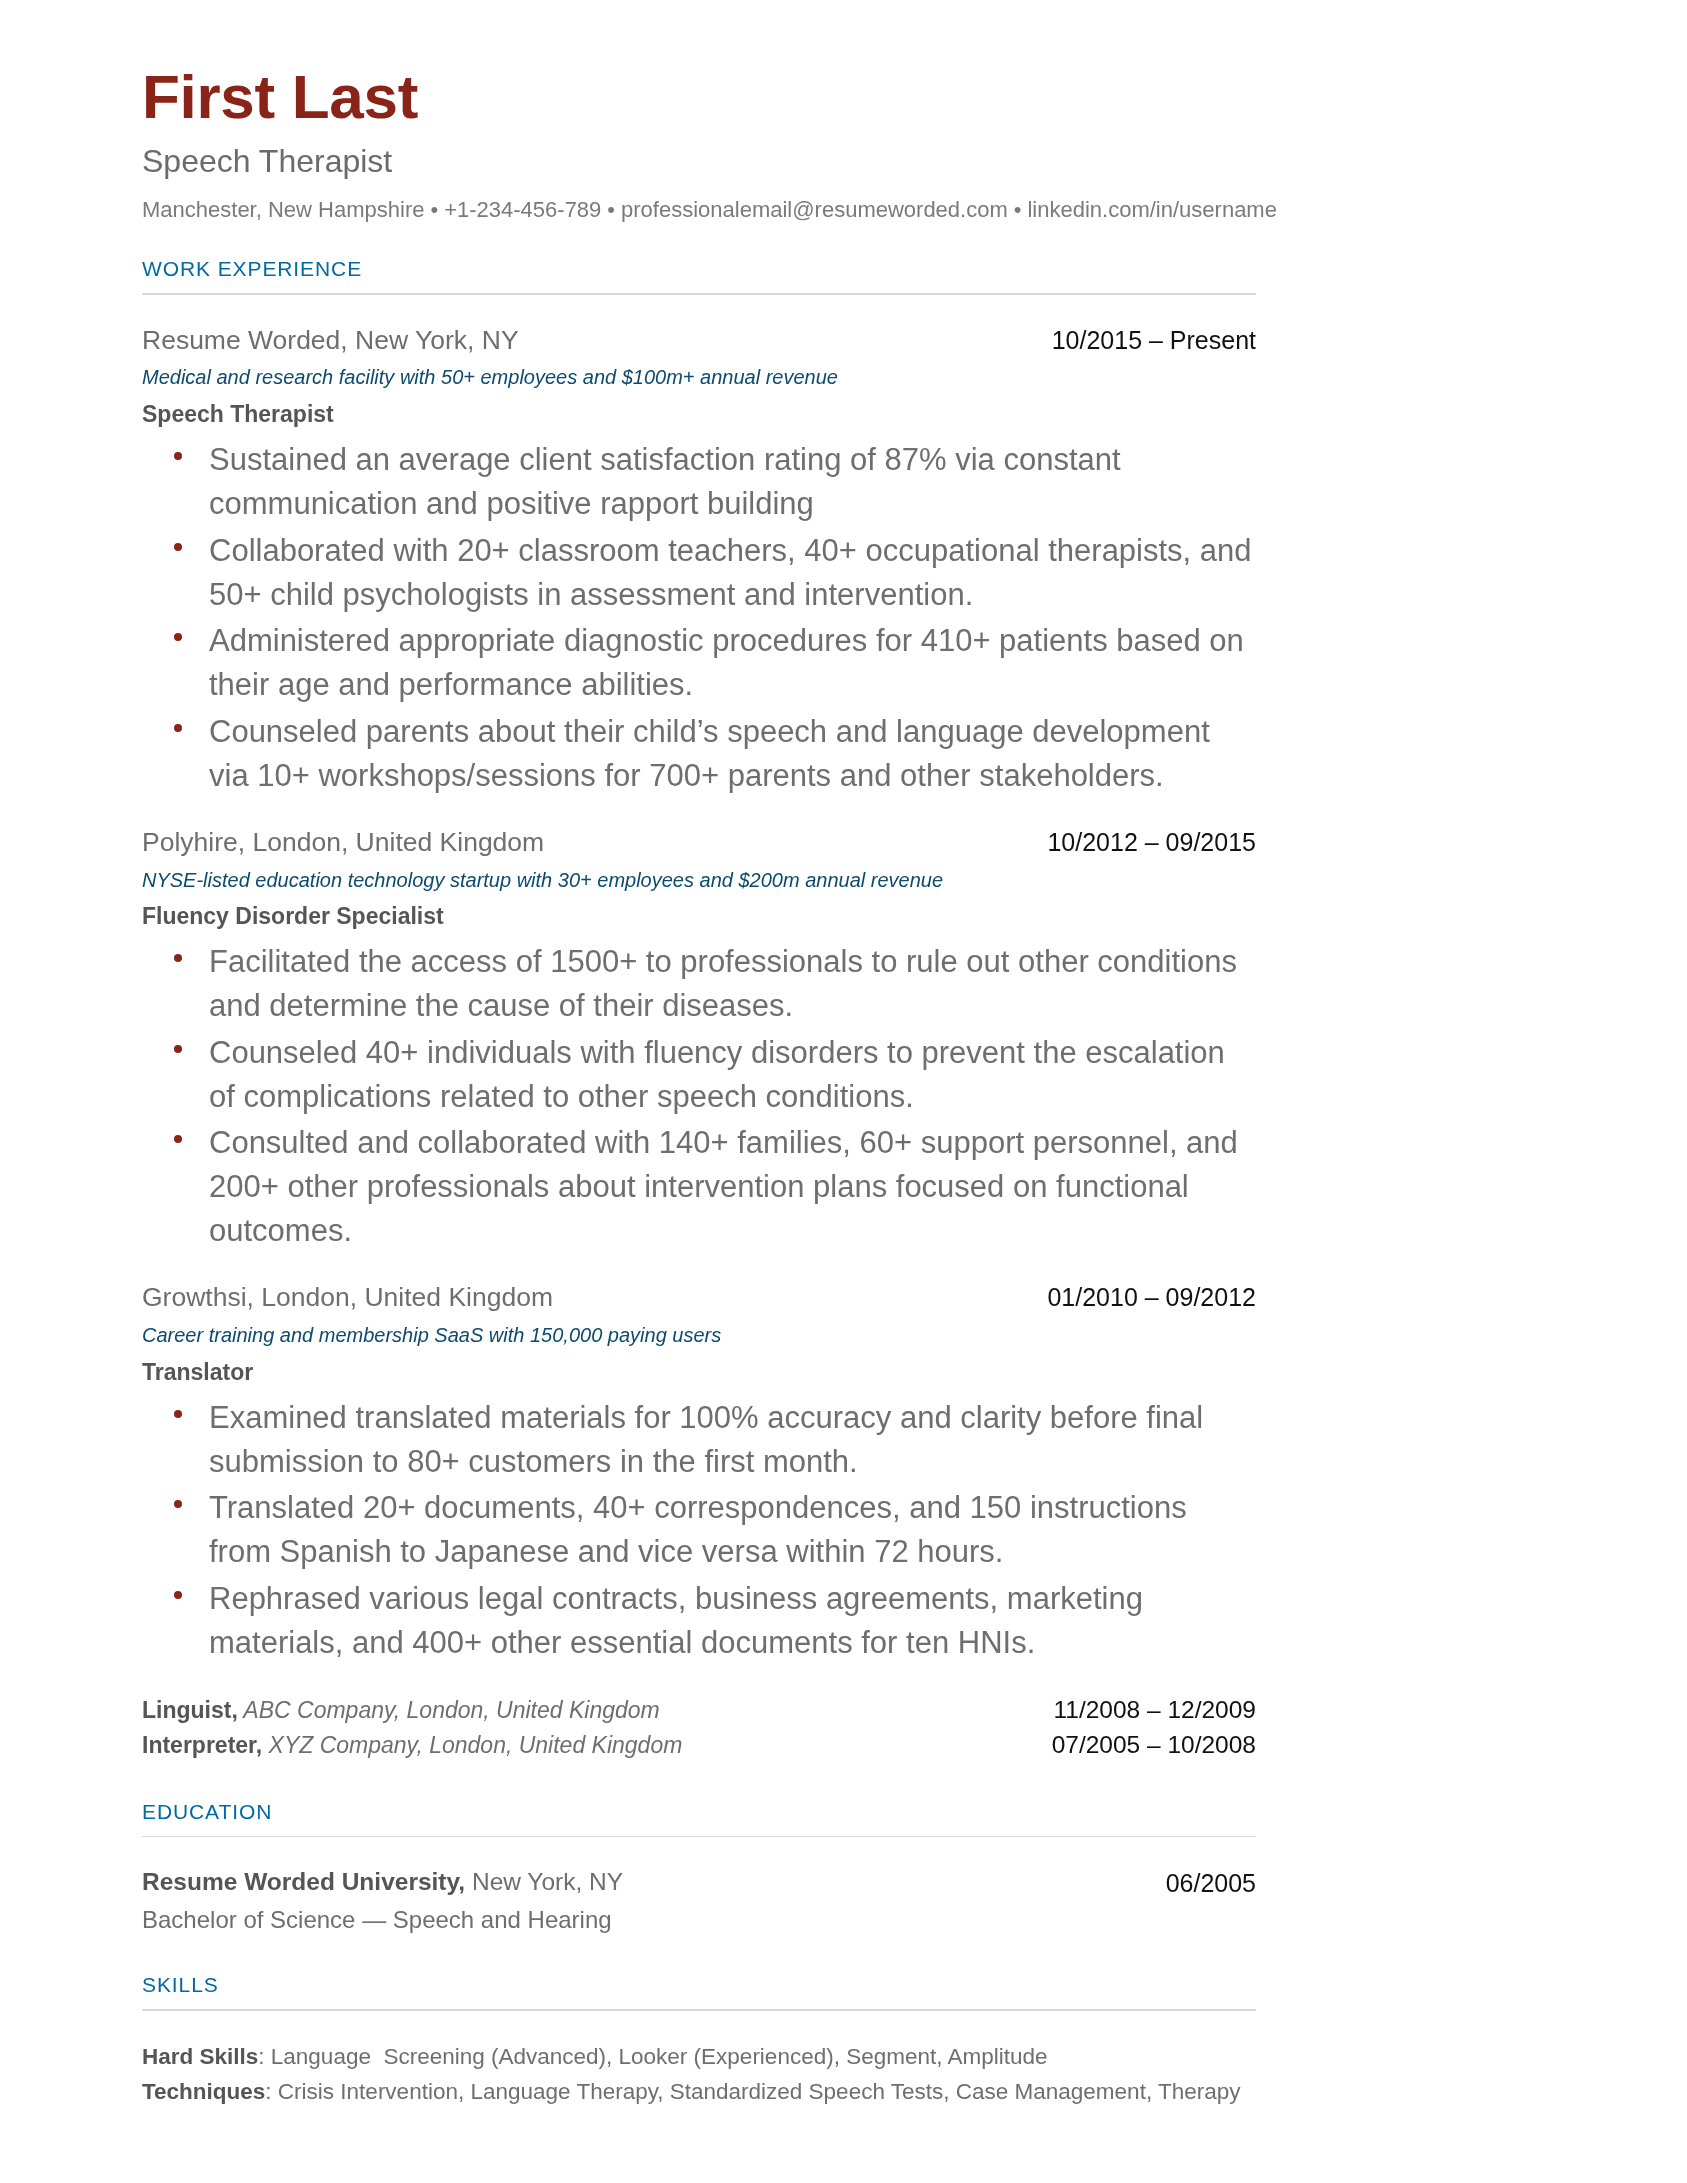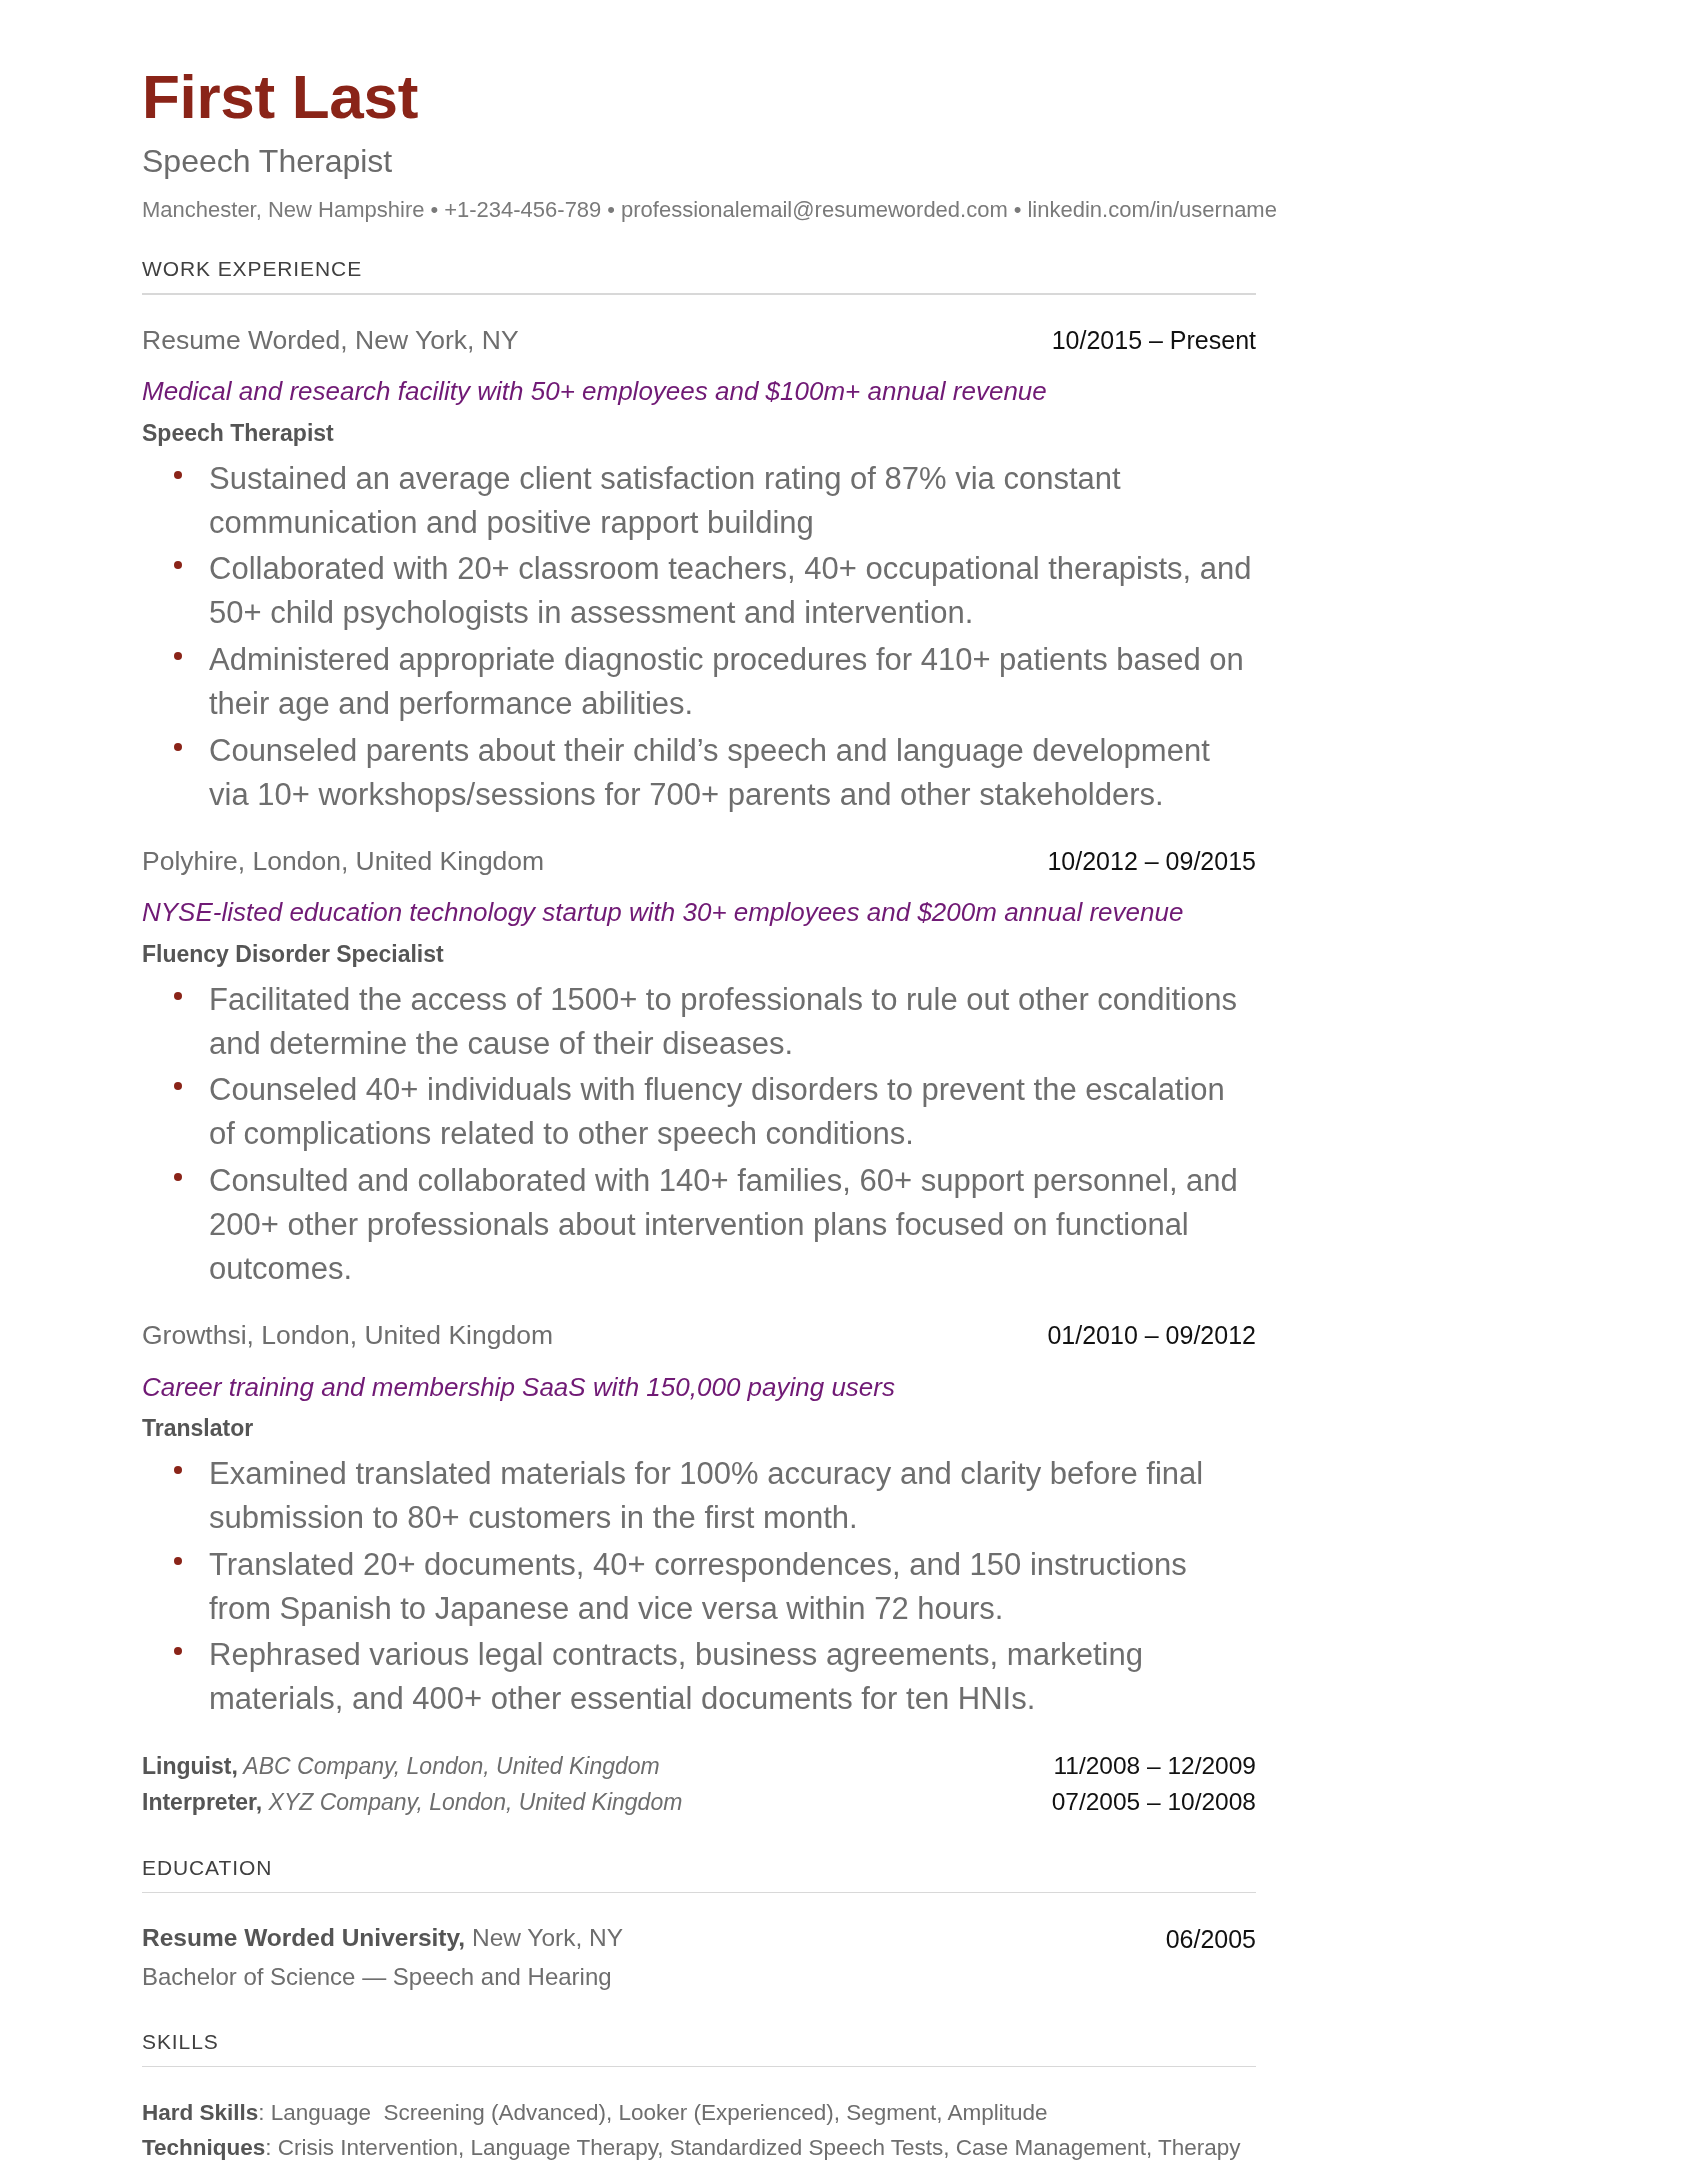--- a/index.html
+++ b/index.html
@@ -48,21 +48,21 @@
     white-space: nowrap;
   }
   .contact-sep {
     padding: 0 6px;
     color: #7A7A7A;
   }
 
   
   .section-head {
     font-size: 21px;
-    color: #404040;
+    color: #0369a1;
     letter-spacing: 0.9px;
     font-weight: normal;
     margin: 0 0 12px 0;
     text-transform: uppercase;
   }
   .rule {
     height: 1.3px;
     background: #D8D8D8;
     border: 0;
     margin: 0 0 30px 0;
@@ -84,25 +84,25 @@
     line-height: 1.2;
   }
   .dates {
     font-size: 25px;
     color: #111111;
     font-weight: normal;
     white-space: nowrap;
     line-height: 1.2;
   }
   .company-desc {
-    font-size: 26px;
+    font-size: 20px;
     font-style: italic;
-    color: #701a75;
+    color: #0c4a6e;
     line-height: 1.3;
-    margin-top: 19px;
+    margin-top: 8px;
   }
   .role {
     font-size: 23px;
     font-weight: bold;
     color: #555555;
     margin-top: 10.6px;
     line-height: 1.2;
   }
 
   ul.bullets {

